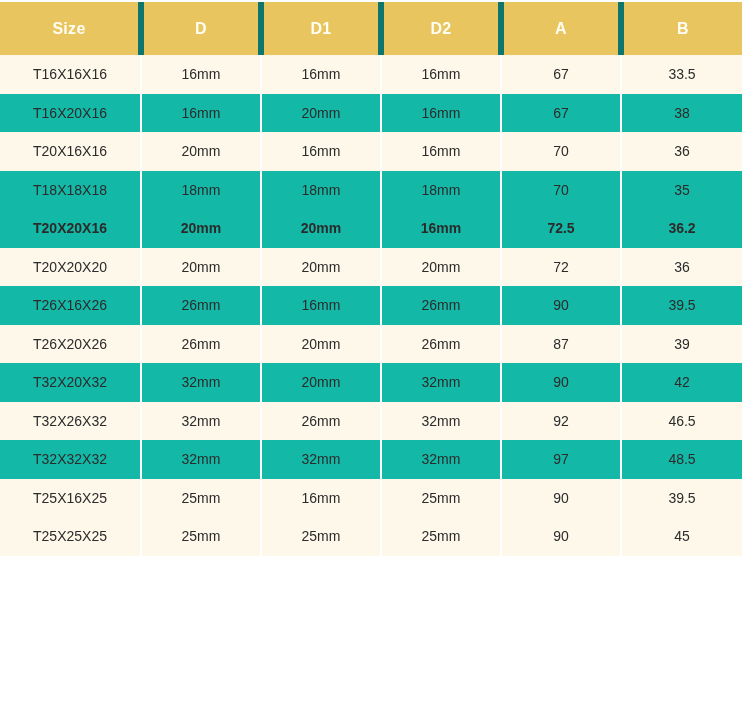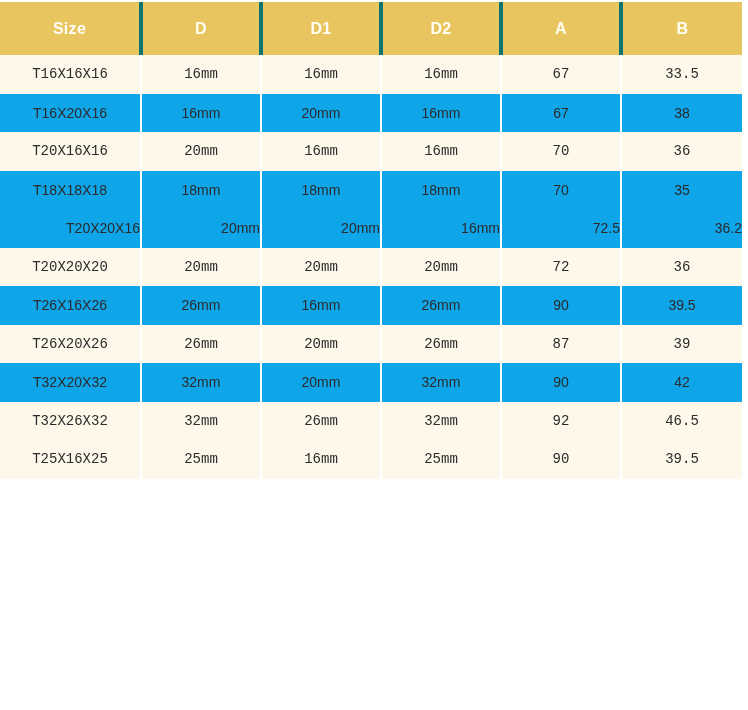--- a/index.html
+++ b/index.html
@@ -37,21 +37,21 @@
   table.spec-table col.col-b      { width: 121px; }
 
   thead th {
     background: #E8C55E;
     color: #FFFDF4;
     font-size: 16px;
     font-weight: bold;
     height: 53px;
     text-align: center;
     vertical-align: middle;
-    border-right: 4px solid #0f766e;
+    border-right: 6px solid #0f766e;
     padding: 0;
     letter-spacing: 0.3px;
   }
   thead th:last-child {
     border-right: none;
   }
 
   tbody td {
     height: 38.5px;
     font-size: 14px;
@@ -60,28 +60,26 @@
     vertical-align: middle;
     border-right: 2px solid #FFFFFF;
     padding: 0;
     white-space: nowrap;
   }
   tbody td:last-child {
     border-right: none;
   }
   tbody tr.row-odd td {
     background: #FDF8EA;
-    font-family: Liberation Mono, monospace;
   }
   tbody tr.row-even td {
-    background: #0ea5e9;
+    background: #14b8a6;
   }
   tbody tr.row-emph td {
-    font-weight: normal;
-    text-align: right;
+    font-weight: bold;
   }
   tbody td.cell-size {
     font-weight: normal;
   }
 </style>
 </head>
 <body>
 
 <div class="spec-table-wrap">
   <table class="spec-table">
@@ -177,23 +175,39 @@
           <td>42</td>
         </tr>
         <tr class="row-odd">
           <td class="cell-size">T32X26X32</td>
           <td>32mm</td>
           <td>26mm</td>
           <td>32mm</td>
           <td>92</td>
           <td>46.5</td>
         </tr>
+        <tr class="row-even">
+          <td class="cell-size">T32X32X32</td>
+          <td>32mm</td>
+          <td>32mm</td>
+          <td>32mm</td>
+          <td>97</td>
+          <td>48.5</td>
+        </tr>
         <tr class="row-odd">
           <td class="cell-size">T25X16X25</td>
           <td>25mm</td>
           <td>16mm</td>
           <td>25mm</td>
           <td>90</td>
           <td>39.5</td>
+        </tr>
+        <tr class="row-odd">
+          <td class="cell-size">T25X25X25</td>
+          <td>25mm</td>
+          <td>25mm</td>
+          <td>25mm</td>
+          <td>90</td>
+          <td>45</td>
         </tr>
       </tbody>
   </table>
 </div>
 
 </body></html>

